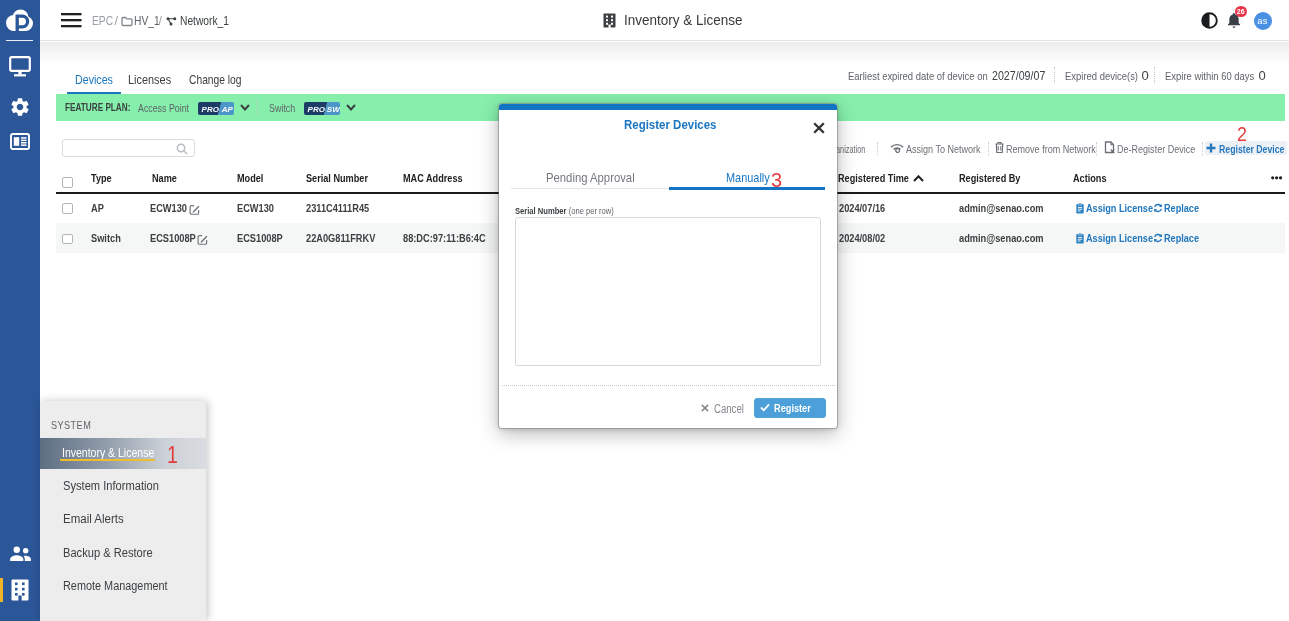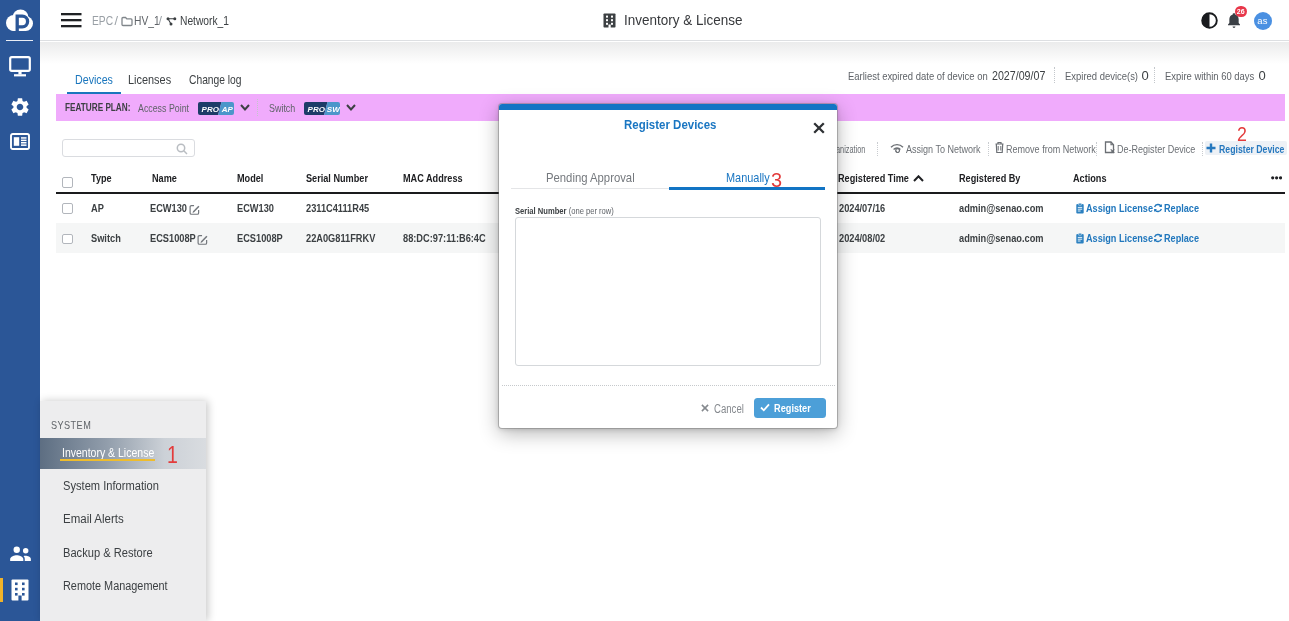--- a/index.html
+++ b/index.html
@@ -131,21 +131,21 @@
 <div class="abs" style="left:67px;top:91.5px;width:54px;height:3px;background:#1a76bd"></div>
 <div class="abs sx" style="left:848px;top:69.5px;transform:scaleX(.9);font-size:10.5px;color:#5f6368">Earliest expired date of device on</div>
 <div class="abs sx" style="left:992px;top:68px;transform:scaleX(.82);font-size:13px;color:#3c4043">2027/09/07</div>
 <span class="abs" style="left:1054px;top:67px;height:16px;border-left:1.5px dotted #c3c7cb"></span>
 <div class="abs sx" style="left:1065px;top:69.5px;transform:scaleX(.9);font-size:10.5px;color:#5f6368">Expired device(s)</div>
 <div class="abs" style="left:1141.5px;top:68px;font-size:13px;color:#3c4043">0</div>
 <span class="abs" style="left:1154px;top:67px;height:16px;border-left:1.5px dotted #c3c7cb"></span>
 <div class="abs sx" style="left:1164.5px;top:69.5px;transform:scaleX(.9);font-size:10.5px;color:#5f6368">Expire within 60 days</div>
 <div class="abs" style="left:1258.5px;top:68px;font-size:13px;color:#3c4043">0</div>
 
-<div class="abs" style="left:56px;top:94px;width:1229px;height:27px;background:#f0abfc">
+<div class="abs" style="left:56px;top:94px;width:1229px;height:27px;background:#86efac">
   <span class="abs sx" style="left:8.5px;top:8px;transform:scaleX(.82);font-size:10px;font-weight:700;color:#3c4043">FEATURE PLAN:</span>
   <span class="abs sx" style="left:82px;top:8px;transform:scaleX(.84);font-size:10.5px;color:#5f6368">Access Point</span>
   <svg class="abs" style="left:142px;top:7.5px" width="36" height="13" viewBox="0 0 36 13">
     <path d="M2 0 h21.5 l-3.4 13 H2 a2 2 0 0 1 -2 -2 v-9 a2 2 0 0 1 2 -2 z" fill="#1d3c68"></path>
     <path d="M23.5 0 h10.5 a2 2 0 0 1 2 2 v9 a2 2 0 0 1 -2 2 H20.1 z" fill="#4c96ca"></path>
     <text x="3.6" y="9.6" font-size="8" font-weight="700" font-style="italic" fill="#fff" font-family="Liberation Sans,sans-serif">PRO</text>
     <text x="23.8" y="9.6" font-size="8" font-weight="700" font-style="italic" fill="#fff" font-family="Liberation Sans,sans-serif">AP</text>
   </svg>
   <svg class="abs" style="left:184px;top:9.5px" width="10" height="7" viewBox="0 0 10 7">
       <path d="M1 1 L5 5.4 L9 1" fill="none" stroke="#3c4043" stroke-width="2"></path>

